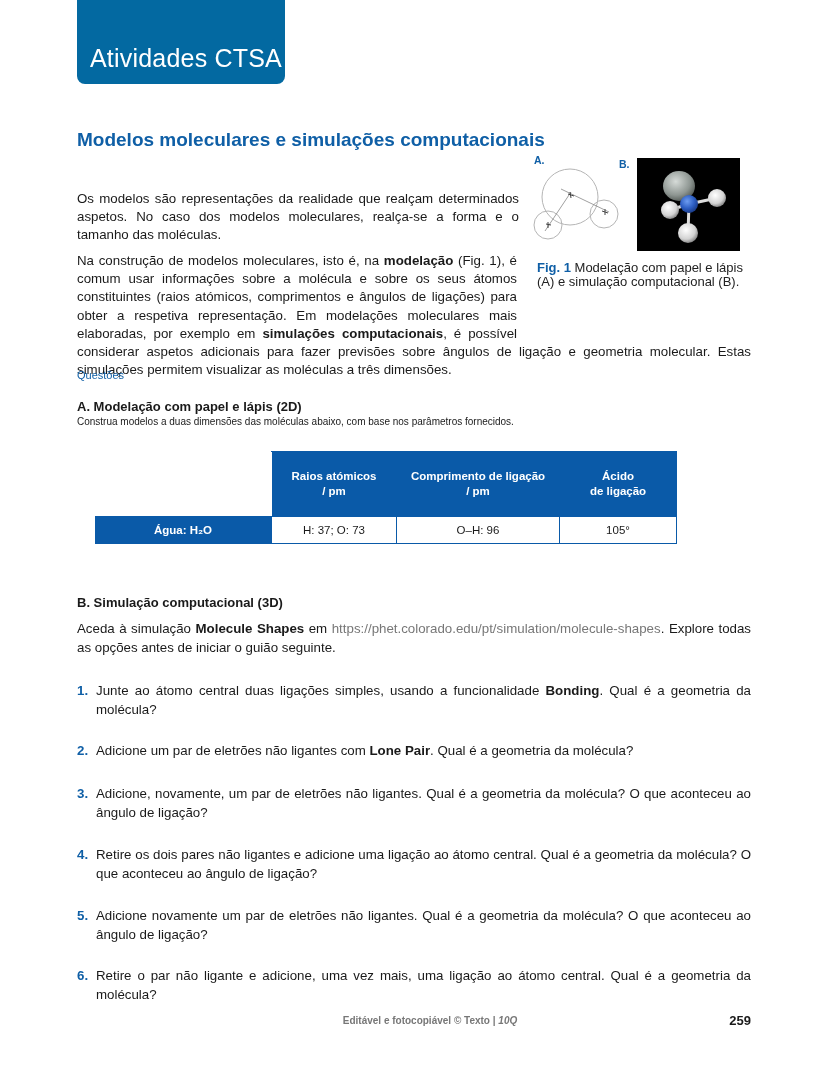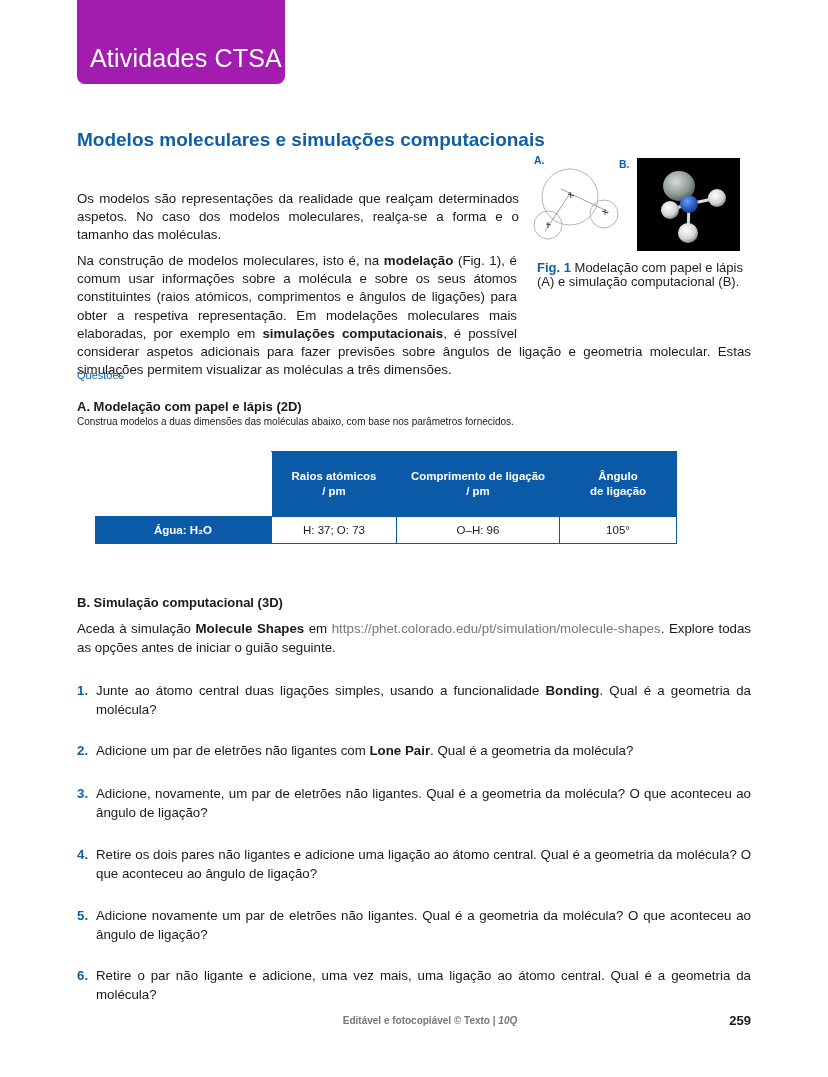--- a/index.html
+++ b/index.html
@@ -3,21 +3,21 @@
 <meta charset="utf-8">
 <style>
   html, body { margin: 0; padding: 0; background: #ffffff; }
   body {
     width: 828px; height: 1077px; position: relative; overflow: hidden;
     font-family: "Liberation Sans", "DejaVu Sans", sans-serif;
     color: #1a1a1a;
   }
   .banner {
     position: absolute; left: 77px; top: 0; width: 208px; height: 84px;
-    background: #a21caf; border-radius: 0 0 8px 8px;
+    background: #0369a1; border-radius: 0 0 8px 8px;
   }
   .banner-title {
     position: absolute; left: 13px; bottom: 11px;
     color: #ffffff; font-size: 25px; letter-spacing: 0.2px;
   }
   .section-title {
     position: absolute; left: 77px; top: 129px;
     color: #0f5fa6; font-size: 19px; font-weight: bold;
   }
   .para {
@@ -166,21 +166,21 @@
       <th class="corner"></th>
       <th class="col">
         <span>Raios atómicos</span><br>
         <span>/ pm</span>
       </th>
       <th class="col">
         <span>Comprimento de ligação</span><br>
         <span>/ pm</span>
       </th>
       <th class="col">
-        <span>Ângulo</span><br>
+        <span>Ácido</span><br>
         <span>de ligação</span>
       </th>
     </tr>
   </thead>
   <tbody>
     <tr>
       <th class="row">Água: H₂O</th>
       <td class="c1">H: 37; O: 73</td>
       <td class="c2">O–H: 96</td>
       <td class="c3">105°</td>

